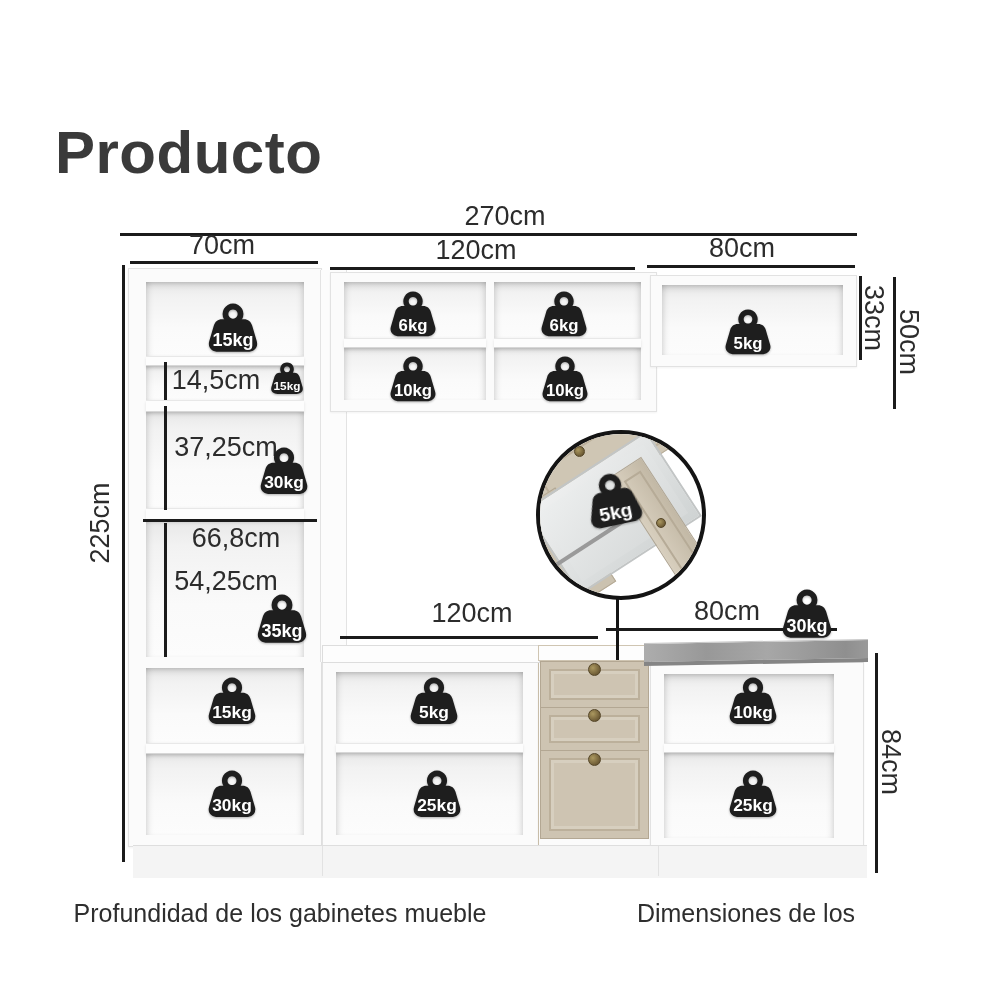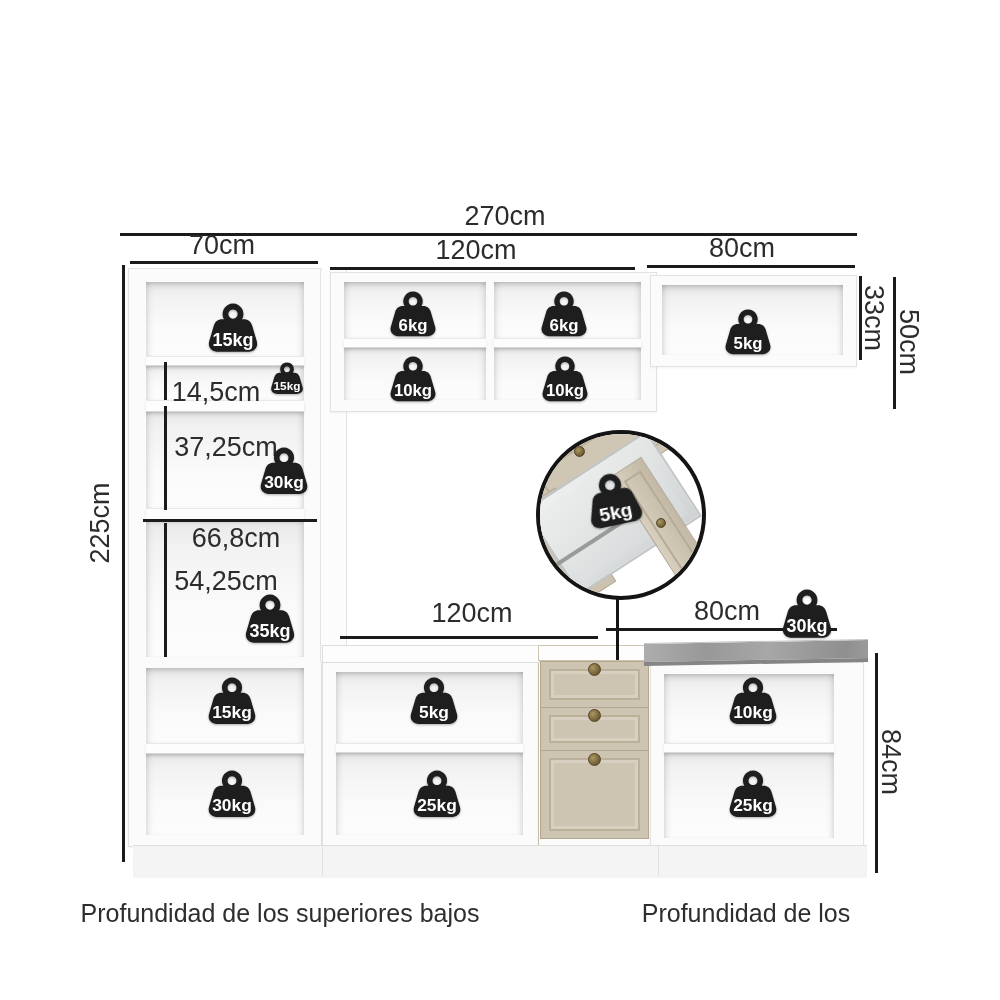--- a/index.html
+++ b/index.html
@@ -31,20 +31,21 @@
          border:4px solid #141414;background:#fff;overflow:hidden;z-index:5}
   .connector{position:absolute;left:616px;top:594px;width:3px;height:66px;background:#141414;z-index:4}
   .caption-line{position:absolute;font-size:25px;color:#2e2e2e;white-space:nowrap;transform:translateX(-50%);z-index:6}
   .ifloor{position:absolute;left:8px;right:8px;top:8px;bottom:8px;background:linear-gradient(160deg,#eceeee,#d6d9d9)}
 </style>
 </head>
 <body>
 
 <div class="canvas" id="scene">
 
+  <div class="title-line" style="top:118px">Producto</div>
 
   <div class="cab" style="left:128px;top:268px;width:192px;height:577px"></div>
   <div class="comp" style="left:146px;top:282px;width:158px;height:74px"></div>
   <div class="shelf" style="left:146px;top:356px;width:158px;height:8px"></div>
   <div class="comp" style="left:146px;top:364px;width:158px;height:36px"></div>
   <div class="shelf" style="left:146px;top:400px;width:158px;height:10px"></div>
   <div class="comp" style="left:146px;top:410px;width:158px;height:98px"></div>
   <div class="shelf" style="left:146px;top:508px;width:158px;height:10px"></div>
   <div class="comp" style="left:146px;top:518px;width:158px;height:139px"></div>
   <div class="comp" style="left:146px;top:668px;width:158px;height:75px"></div>
@@ -105,39 +106,39 @@
     <div class="abs" style="left:0px;top:28px;width:142px;height:98px;transform:rotate(-33deg);background:linear-gradient(160deg,#f0f1f1,#cfd3d3);border:2px solid #c2c5c5">
       <div class="ifloor"></div>
     </div>
     <div class="abs" style="left:-20px;top:116px;width:112px;height:4px;transform:rotate(-33deg);background:#9a9a9a"></div>
     <div class="abs" style="left:104px;top:22px;width:34px;height:130px;transform:rotate(-33deg);background:linear-gradient(90deg,#d8cfbe,#c2b8a5);border:1px solid #b0a592">
       <div class="abs" style="left:7px;top:10px;right:7px;bottom:10px;border:2px solid #b6ab97"></div>
     </div>
     <div class="knob" style="left:116px;top:84px;width:8px;height:8px"></div>
   </div>
 
-  <div class="caption-line" style="left:280px;top:899px">Profundidad de los superiores bajos</div>
-  <div class="caption-line" style="left:746px;top:899px">Profundidad de los</div>
+  <div class="caption-line" style="left:280px;top:899px">Profundidad de los gabinetes mueble</div>
+  <div class="caption-line" style="left:746px;top:899px">Dimensiones de los</div>
 
 <div class="dim-line" style="left: 120px; top: 233px; width: 737px; height: 3px; background: rgb(27, 27, 27);"></div>
     <div class="dim-label" style="left: 505px; top: 216px; transform: translate(-50%, -50%);">270cm</div>
     <div class="dim-line" style="left: 130px; top: 261px; width: 188px; height: 3px; background: rgb(27, 27, 27);"></div>
     <div class="dim-label" style="left: 222px; top: 245px; transform: translate(-50%, -50%);">70cm</div>
     <div class="dim-line" style="left: 330px; top: 267px; width: 305px; height: 3px; background: rgb(27, 27, 27);"></div>
     <div class="dim-label" style="left: 476px; top: 250px; transform: translate(-50%, -50%);">120cm</div>
     <div class="dim-line" style="left: 647px; top: 265px; width: 208px; height: 3px; background: rgb(27, 27, 27);"></div>
     <div class="dim-label" style="left: 742px; top: 248px; transform: translate(-50%, -50%);">80cm</div>
     <div class="dim-line" style="left: 859px; top: 276px; width: 3px; height: 84px; background: rgb(27, 27, 27);"></div>
     <div class="dim-label" style="left: 873px; top: 318px; transform: translate(-50%, -50%) rotate(90deg);">33cm</div>
     <div class="dim-line" style="left: 893px; top: 277px; width: 3px; height: 132px; background: rgb(27, 27, 27);"></div>
     <div class="dim-label" style="left: 908px; top: 342px; transform: translate(-50%, -50%) rotate(90deg);">50cm</div>
     <div class="dim-line" style="left: 122px; top: 265px; width: 3px; height: 597px; background: rgb(27, 27, 27);"></div>
     <div class="dim-label" style="left: 100px; top: 523px; transform: translate(-50%, -50%) rotate(-90deg);">225cm</div>
     <div class="dim-line" style="left: 164px; top: 362px; width: 3px; height: 38px; background: rgb(27, 27, 27);"></div>
-    <div class="dim-label" style="left: 216px; top: 380px; transform: translate(-50%, -50%); margin-top: 12px;">14,5cm</div>
+    <div class="dim-label" style="left: 216px; top: 380px; transform: translate(-50%, -50%);">14,5cm</div>
     <div class="dim-line" style="left: 164px; top: 406px; width: 3px; height: 104px; background: rgb(27, 27, 27);"></div>
     <div class="dim-label" style="left: 226px; top: 447px; transform: translate(-50%, -50%);">37,25cm</div>
     <div class="dim-line" style="left: 143px; top: 519px; width: 174px; height: 3px; background: rgb(27, 27, 27);"></div>
     <div class="dim-label" style="left: 236px; top: 538px; transform: translate(-50%, -50%); text-align: right;">66,8cm</div>
     <div class="dim-line" style="left: 164px; top: 523px; width: 3px; height: 134px; background: rgb(27, 27, 27);"></div>
     <div class="dim-label" style="left: 226px; top: 581px; transform: translate(-50%, -50%);">54,25cm</div>
     <div class="dim-line" style="left: 340px; top: 636px; width: 258px; height: 3px; background: rgb(27, 27, 27);"></div>
     <div class="dim-label" style="left: 472px; top: 613px; transform: translate(-50%, -50%);">120cm</div>
     <div class="dim-line" style="left: 606px; top: 628px; width: 231px; height: 3px; background: rgb(27, 27, 27);"></div>
     <div class="dim-label" style="left: 727px; top: 611px; transform: translate(-50%, -50%);">80cm</div>
@@ -176,21 +177,21 @@
     <div class="weight" style="left: 721px; top: 309px; width: 54px; height: 54px;"><svg viewBox="0 0 100 100" width="54" height="54">
         <path fill="#1e1e1e" fill-rule="evenodd" d="M50 1a18 18 0 1 0 .01 0zM50 11a8 8 0 1 1 -.01 0z"></path>
         <path fill="#1e1e1e" d="M31 28h38c7 0 12 4 14 11l8 27c3 11-5 18-16 18H25c-11 0-19-7-16-18l8-27c2-7 7-11 14-11z"></path>
         <text x="50" y="74" text-anchor="middle" font-family="Liberation Sans, sans-serif" font-size="31" font-weight="bold" fill="#ffffff">5kg</text>
       </svg></div>
     <div class="weight" style="left: 256px; top: 447px; width: 56px; height: 56px;"><svg viewBox="0 0 100 100" width="56" height="56">
         <path fill="#1e1e1e" fill-rule="evenodd" d="M50 1a18 18 0 1 0 .01 0zM50 11a8 8 0 1 1 -.01 0z"></path>
         <path fill="#1e1e1e" d="M31 28h38c7 0 12 4 14 11l8 27c3 11-5 18-16 18H25c-11 0-19-7-16-18l8-27c2-7 7-11 14-11z"></path>
         <text x="50" y="74" text-anchor="middle" font-family="Liberation Sans, sans-serif" font-size="31" font-weight="bold" fill="#ffffff">30kg</text>
       </svg></div>
-    <div class="weight" style="left: 241px; top: 594px; width: 58px; height: 58px;"><svg viewBox="0 0 100 100" width="58" height="58">
+    <div class="weight" style="left: 253px; top: 594px; width: 58px; height: 58px;"><svg viewBox="0 0 100 100" width="58" height="58">
         <path fill="#1e1e1e" fill-rule="evenodd" d="M50 1a18 18 0 1 0 .01 0zM50 11a8 8 0 1 1 -.01 0z"></path>
         <path fill="#1e1e1e" d="M31 28h38c7 0 12 4 14 11l8 27c3 11-5 18-16 18H25c-11 0-19-7-16-18l8-27c2-7 7-11 14-11z"></path>
         <text x="50" y="74" text-anchor="middle" font-family="Liberation Sans, sans-serif" font-size="31" font-weight="bold" fill="#ffffff">35kg</text>
       </svg></div>
     <div class="weight" style="left: 583px; top: 473px; width: 62px; height: 62px; transform: rotate(-12deg);"><svg viewBox="0 0 100 100" width="62" height="62">
         <path fill="#1e1e1e" fill-rule="evenodd" d="M50 1a18 18 0 1 0 .01 0zM50 11a8 8 0 1 1 -.01 0z"></path>
         <path fill="#1e1e1e" d="M31 28h38c7 0 12 4 14 11l8 27c3 11-5 18-16 18H25c-11 0-19-7-16-18l8-27c2-7 7-11 14-11z"></path>
         <text x="50" y="74" text-anchor="middle" font-family="Liberation Sans, sans-serif" font-size="31" font-weight="bold" fill="#ffffff">5kg</text>
       </svg></div>
     <div class="weight" style="left: 778px; top: 589px; width: 58px; height: 58px;"><svg viewBox="0 0 100 100" width="58" height="58">

